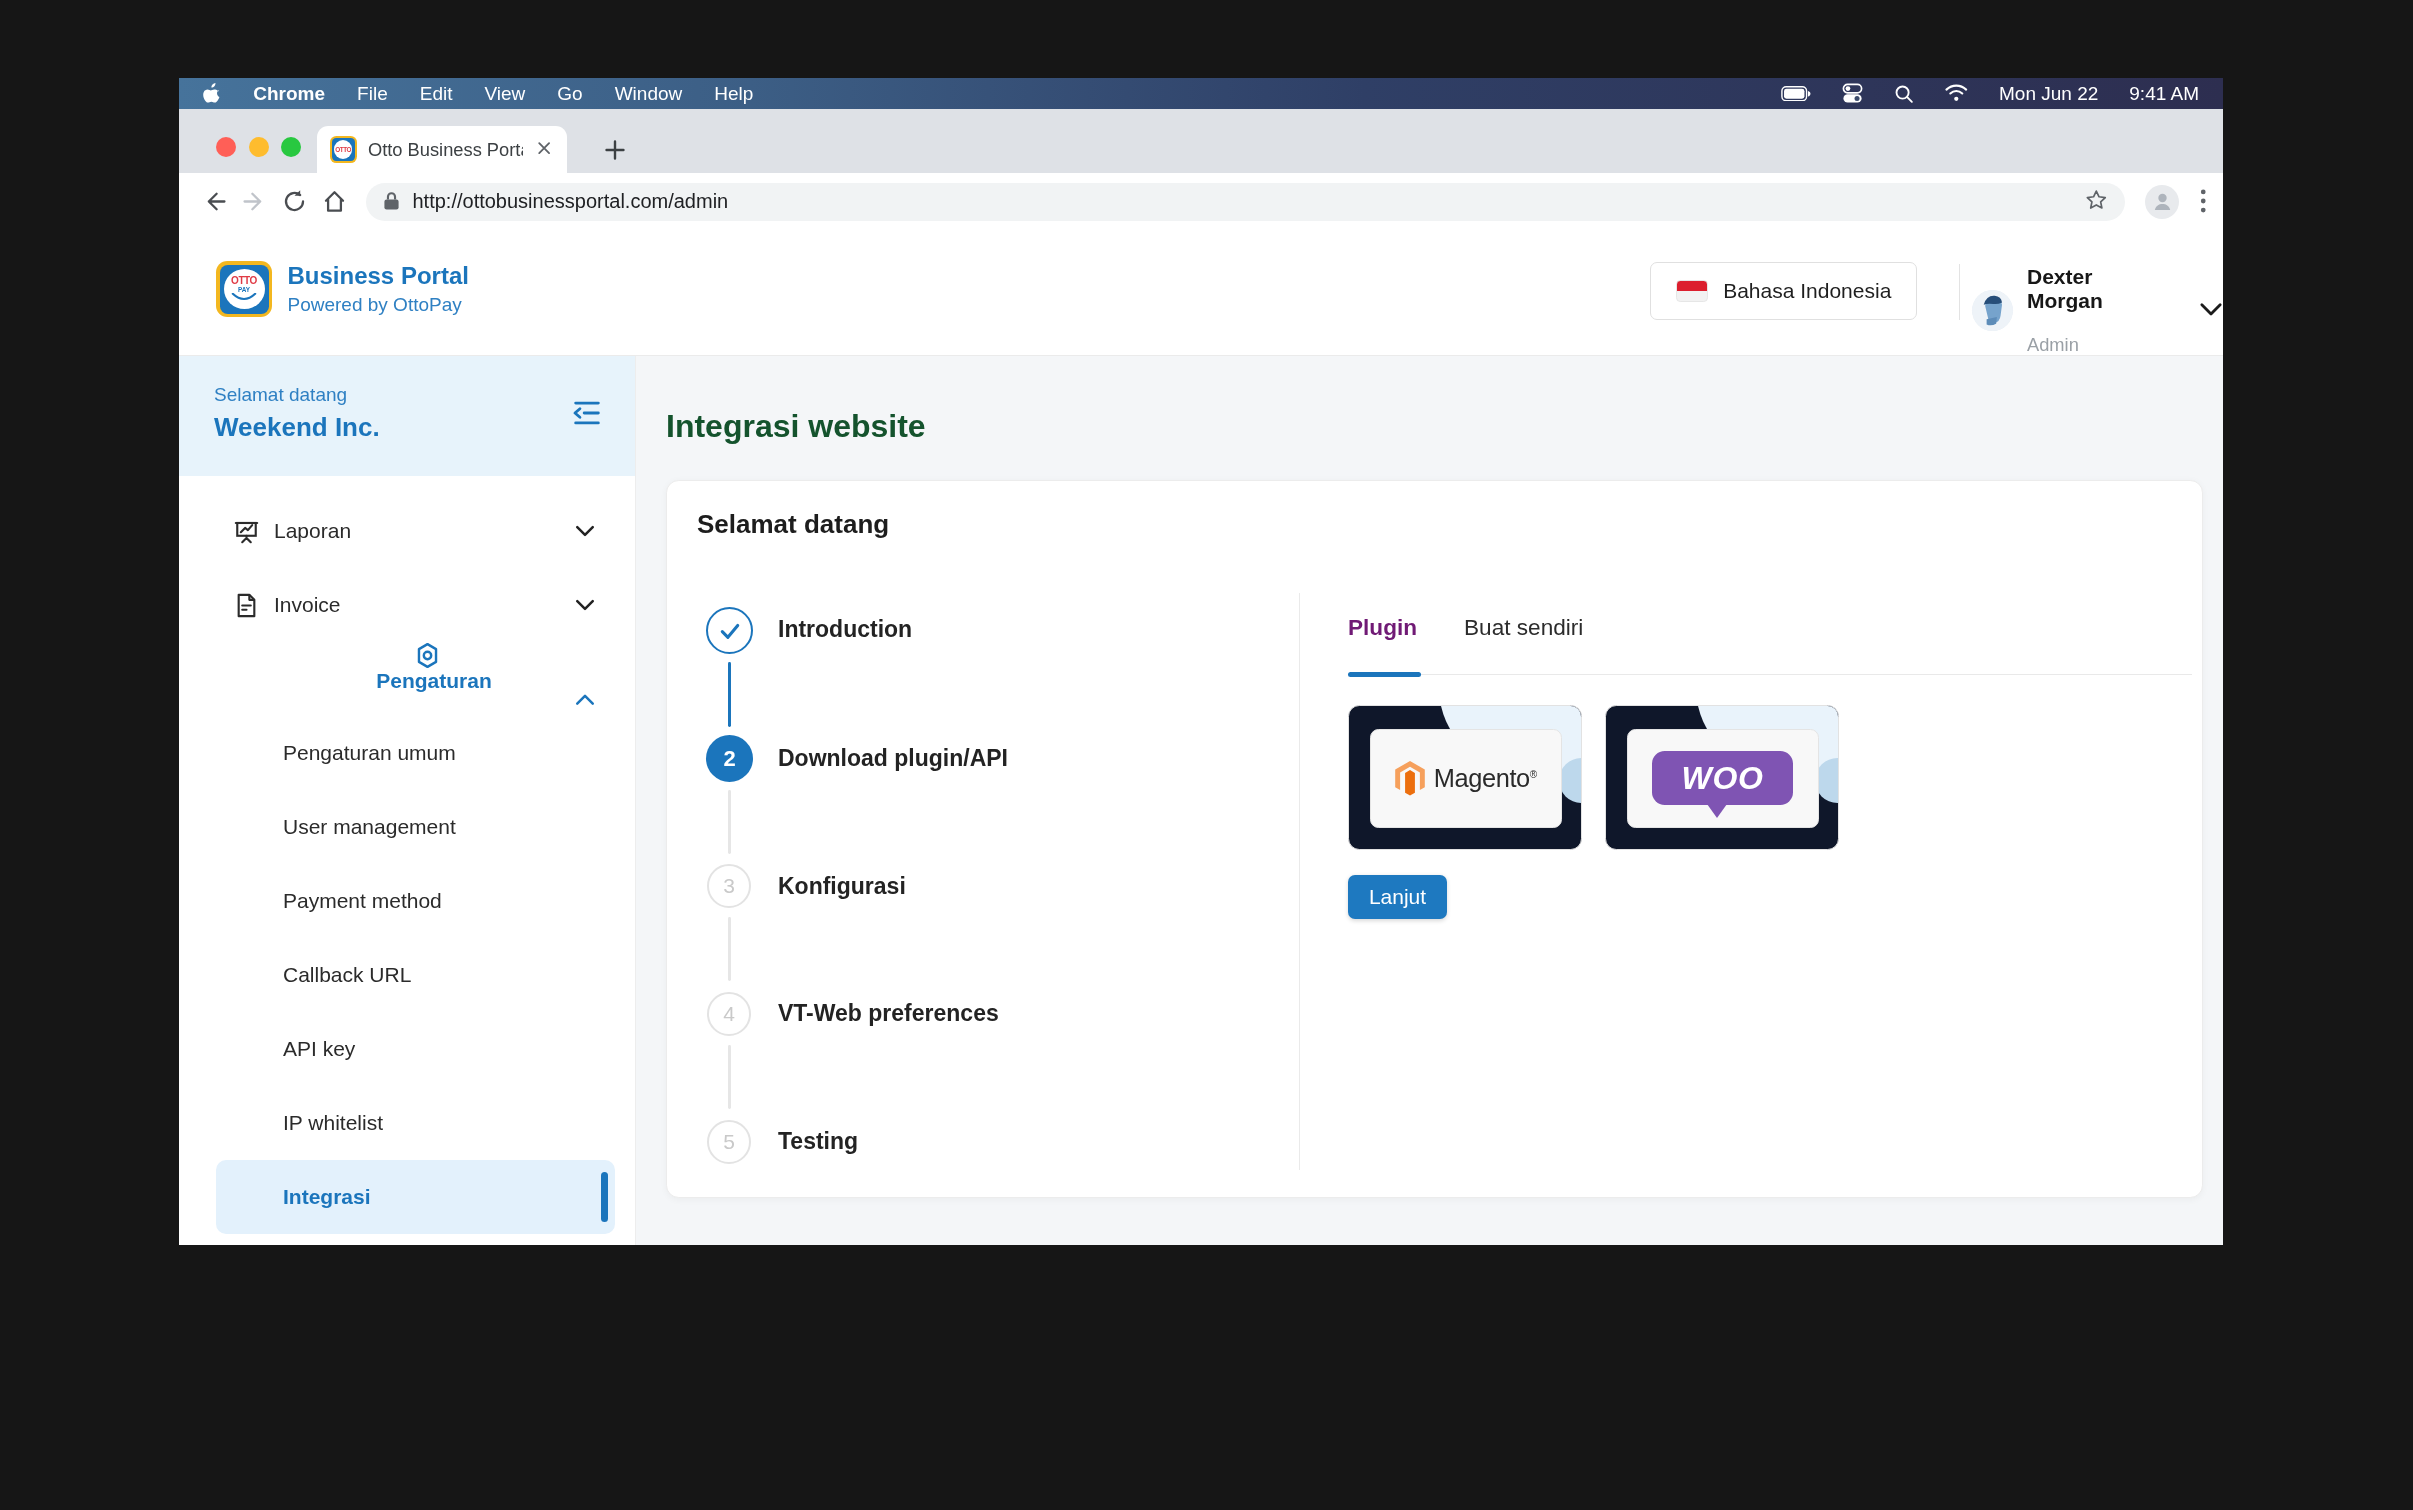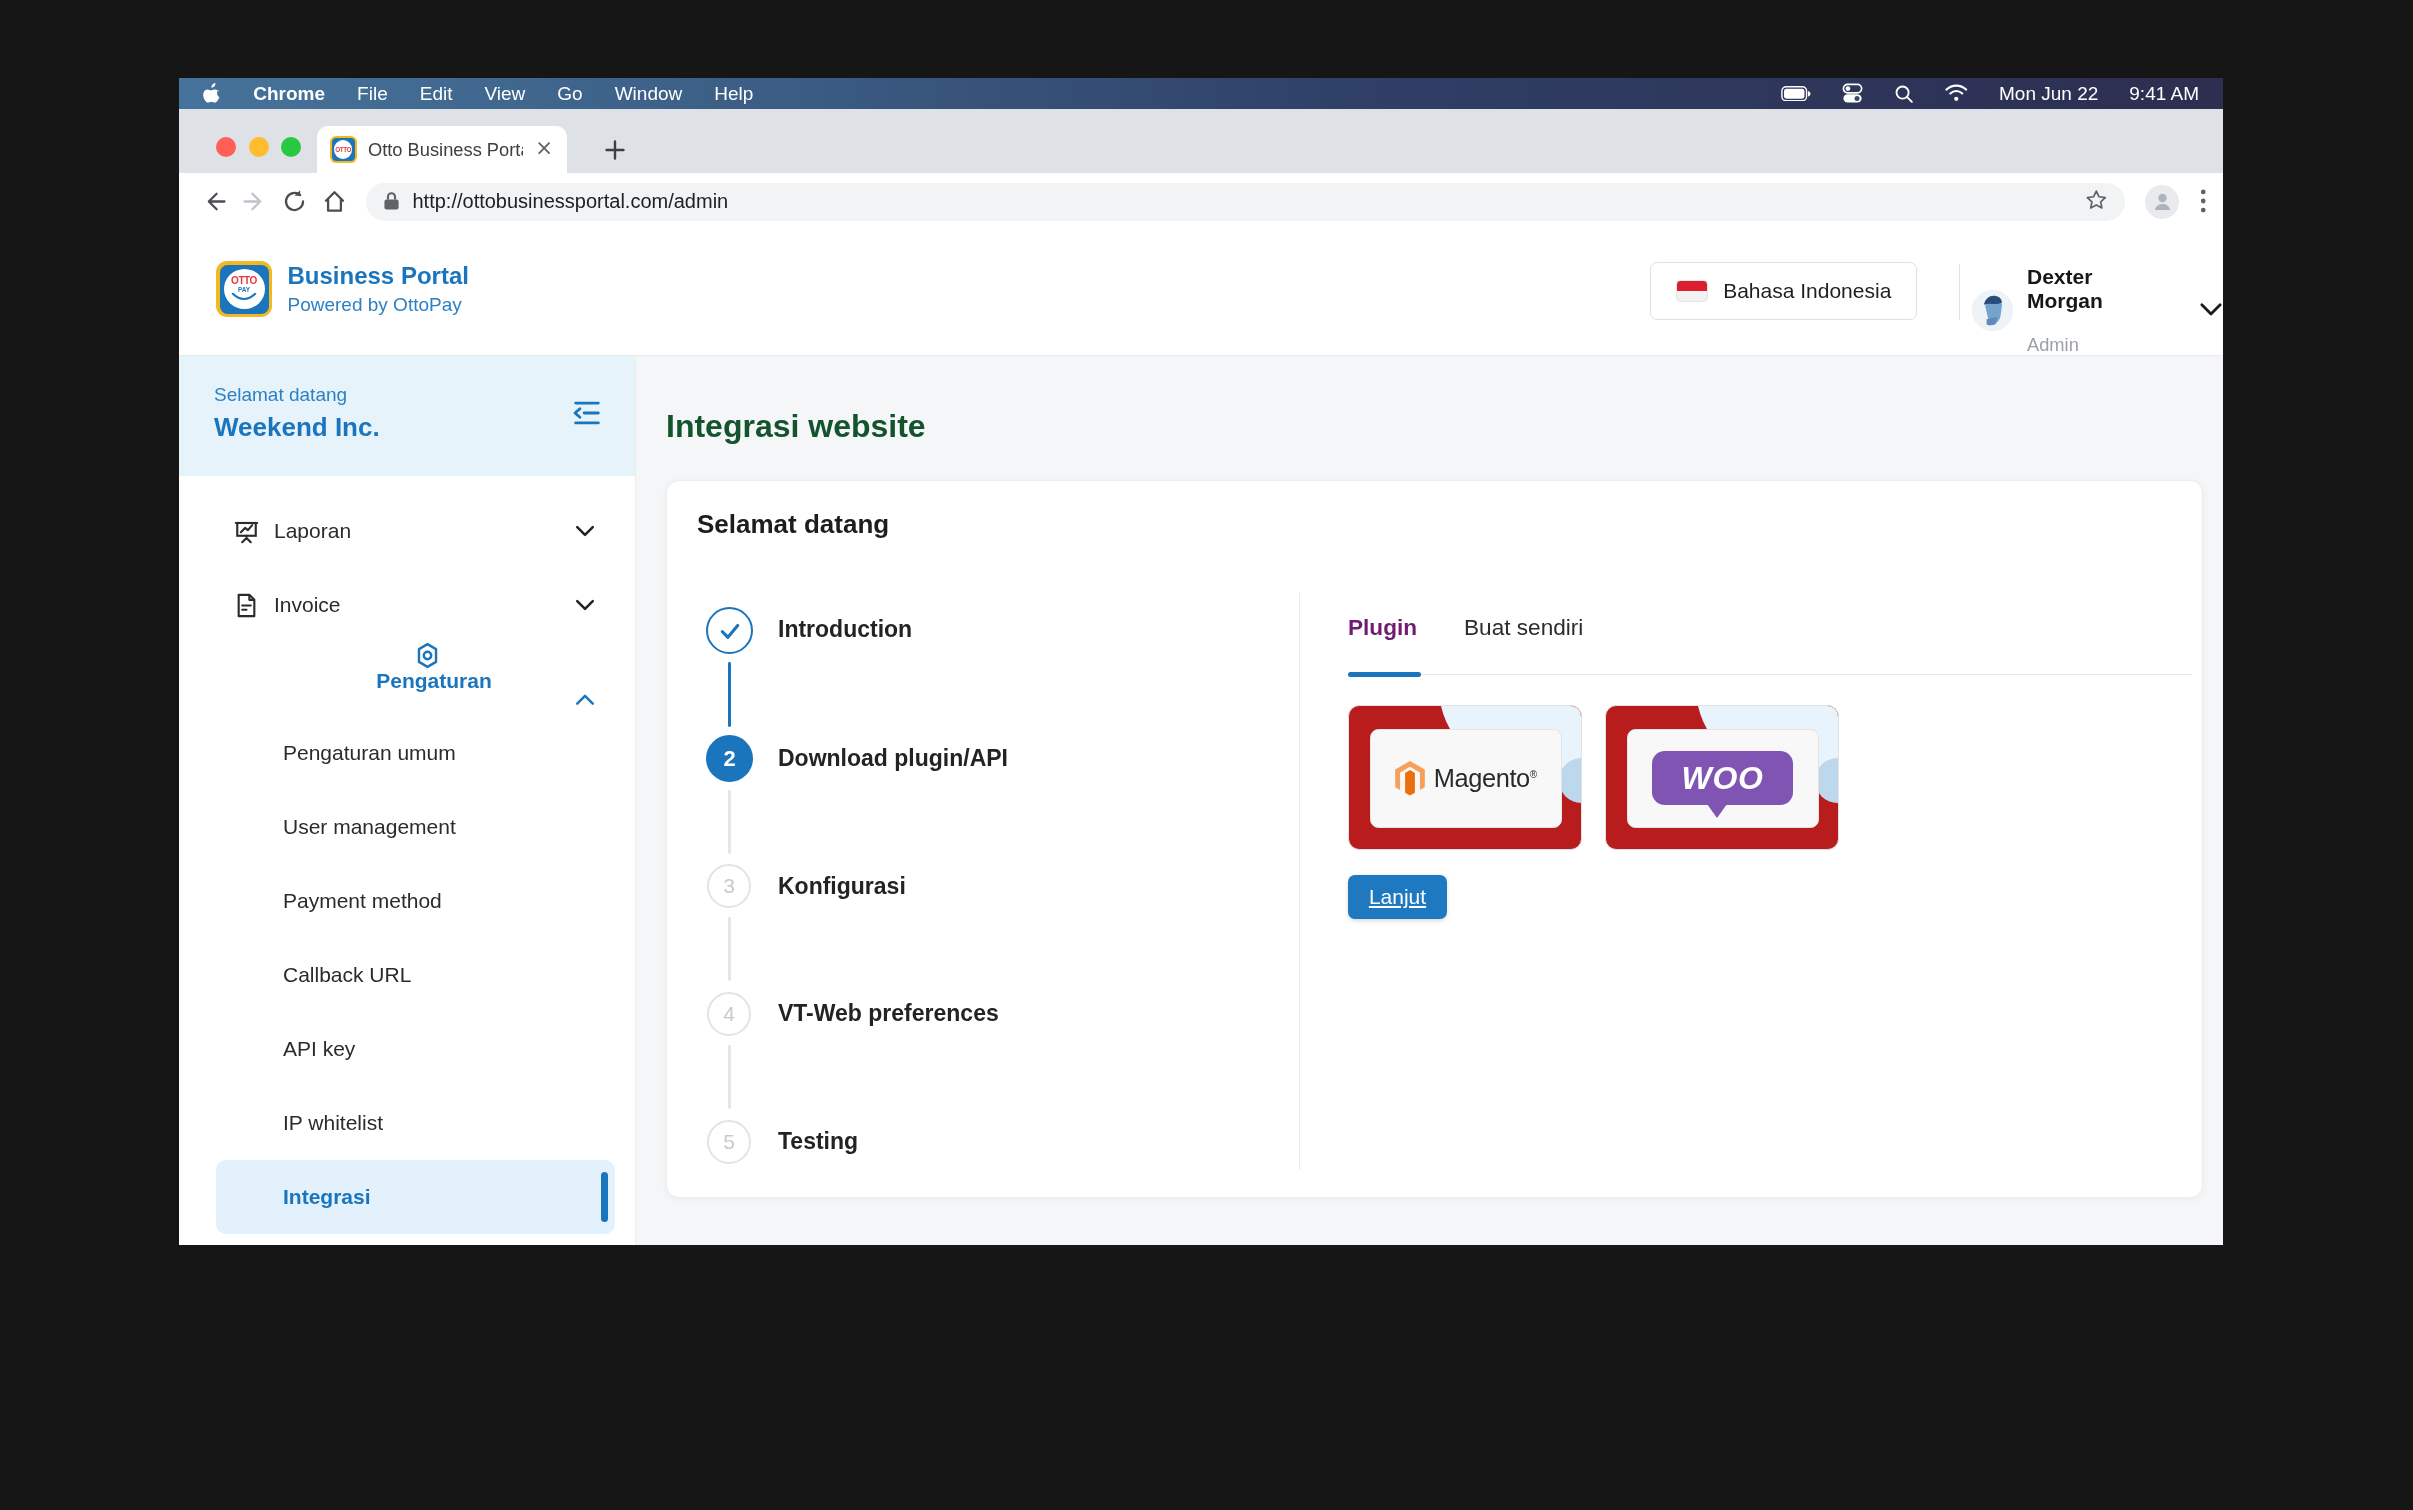--- a/index.html
+++ b/index.html
@@ -102,34 +102,34 @@
 
   
   .tabs-row { position:absolute; left:681px; top:134px; display:flex; gap:47px; }
   .tab-item { font-size:22.6px; color:#2c2c2c; font-weight:500; cursor:pointer; }
   .tab-item.active { color:#701a75; font-weight:700; }
   .tabs-baseline { position:absolute; left:681px; top:193px; width:844px; height:1.4px; background:#e9e9e9; }
   .tabs-underline { position:absolute; left:681px; top:191px; width:73px; height:5px; border-radius:2.8px; background:#1b75bc; }
 
   
   .plugins-row { position:absolute; left:681px; top:224px; display:flex; gap:22.6px; }
-  .pcard { width:234px; height:145px; background:#b91c1c; border:0.7px solid #e2e2e2; border-radius:11.3px; position:relative; overflow:hidden; cursor:pointer; }
+  .pcard { width:234px; height:145px; background:#0f172a; border:0.7px solid #e2e2e2; border-radius:11.3px; position:relative; overflow:hidden; cursor:pointer; }
   .pcard::before { content:""; position:absolute; right:-49px; top:-106px; width:191px; height:176px; border-radius:50%; background:#e9f3fb; }
   .pcard::after { content:""; position:absolute; right:-22.6px; top:52px; width:45px; height:45px; border-radius:50%; background:#bdd8ec; }
   .pcard .plogo { position:absolute; left:21px; top:22.6px; width:192px; height:99px; background:#f8f8f8; border:0.7px solid #e4e4e4;
     border-radius:8.5px; display:flex; align-items:center; justify-content:center; z-index:1; }
   .magento-wrap { display:flex; align-items:center; gap:8.5px; }
   .magento-text { font-size:25.4px; color:#2a2a2a; font-weight:500; letter-spacing:-0.4px; }
   .magento-text sup { font-size:10px; color:#2a2a2a; }
   .woo-bubble { position:relative; width:141px; height:54px; background:#7f54b3; border-radius:12.7px; display:flex; align-items:center; justify-content:center; }
   .woo-text { color:#fff; font-size:32px; font-weight:800; letter-spacing:0.7px; font-style:italic; }
   .woo-tail { position:absolute; left:55px; bottom:-12.7px; width:0; height:0; border-left:10px solid transparent; border-right:10px solid transparent; border-top:14px solid #7f54b3; }
 
   .continue-btn { position:absolute; left:681px; top:394px; width:99px; height:44px; background:#1e79c0; border:none; border-radius:7px;
-    color:#fff; font-size:21px; font-family:"Liberation Sans",sans-serif; cursor:pointer; box-shadow:0 1.4px 4.2px rgba(0,0,0,0.15);text-decoration:underline; }
+    color:#fff; font-size:21px; font-family:"Liberation Sans",sans-serif; cursor:pointer; box-shadow:0 1.4px 4.2px rgba(0,0,0,0.15); }
 </style>
 </head>
 <body>
 
 <div class="screen">
 
   <div class="menubar">
     <span class="apple">
       <svg width="18.3" height="21" viewBox="0 0 24 28">
           <path fill="#fff" d="M16.4 0c.2 1.6-.5 3.1-1.4 4.2-1 1.1-2.5 2-4 1.9-.2-1.5.6-3.1 1.5-4.1C13.5.9 15.2.1 16.4 0zM21 9.2c-1.5.9-2.5 2.5-2.5 4.5 0 2.3 1.3 4.2 3.2 5-.4 1.3-1 2.6-1.9 3.9-1.2 1.8-2.4 3.5-4.3 3.5-1.8 0-2.4-1.1-4.5-1.1-2.2 0-2.9 1.1-4.6 1.1-1.8 0-3.1-1.8-4.3-3.6C.4 19.6-.8 15.1.9 11.9c1-1.9 2.9-3.1 5-3.1 1.8 0 3.2 1.2 4.3 1.2 1 0 2.8-1.4 5-1.2.9 0 3.3.3 5 2.4z"></path>

